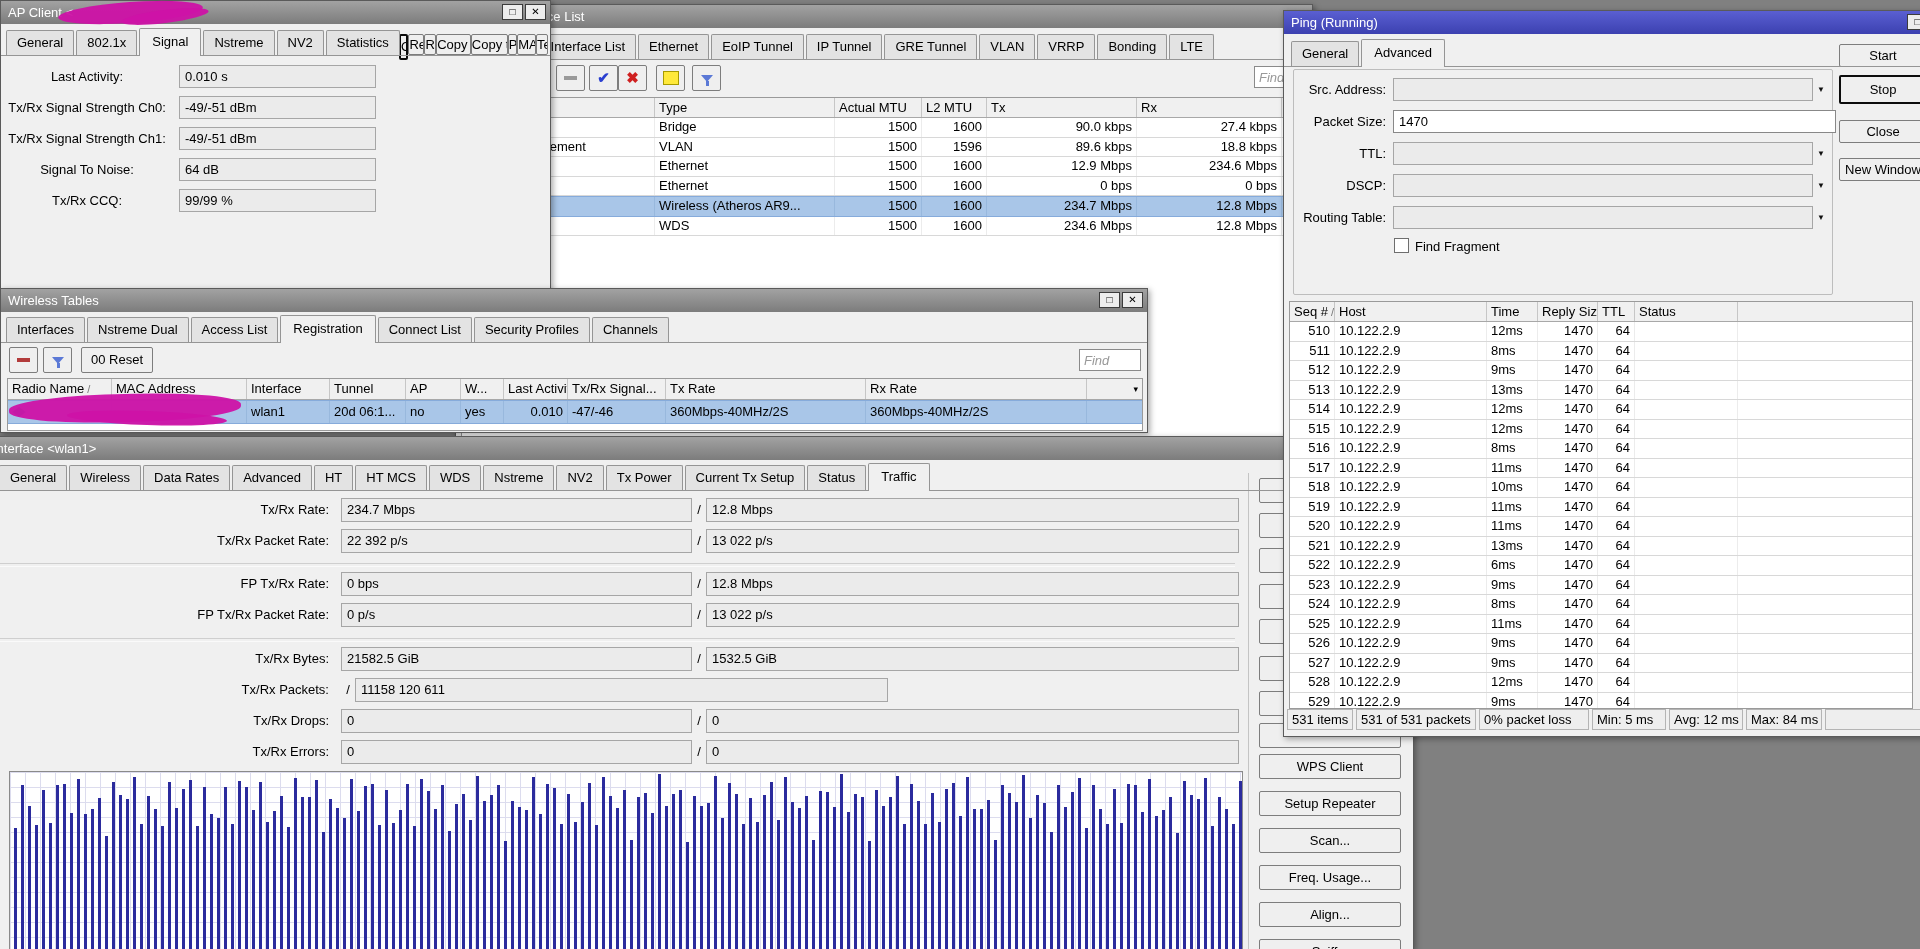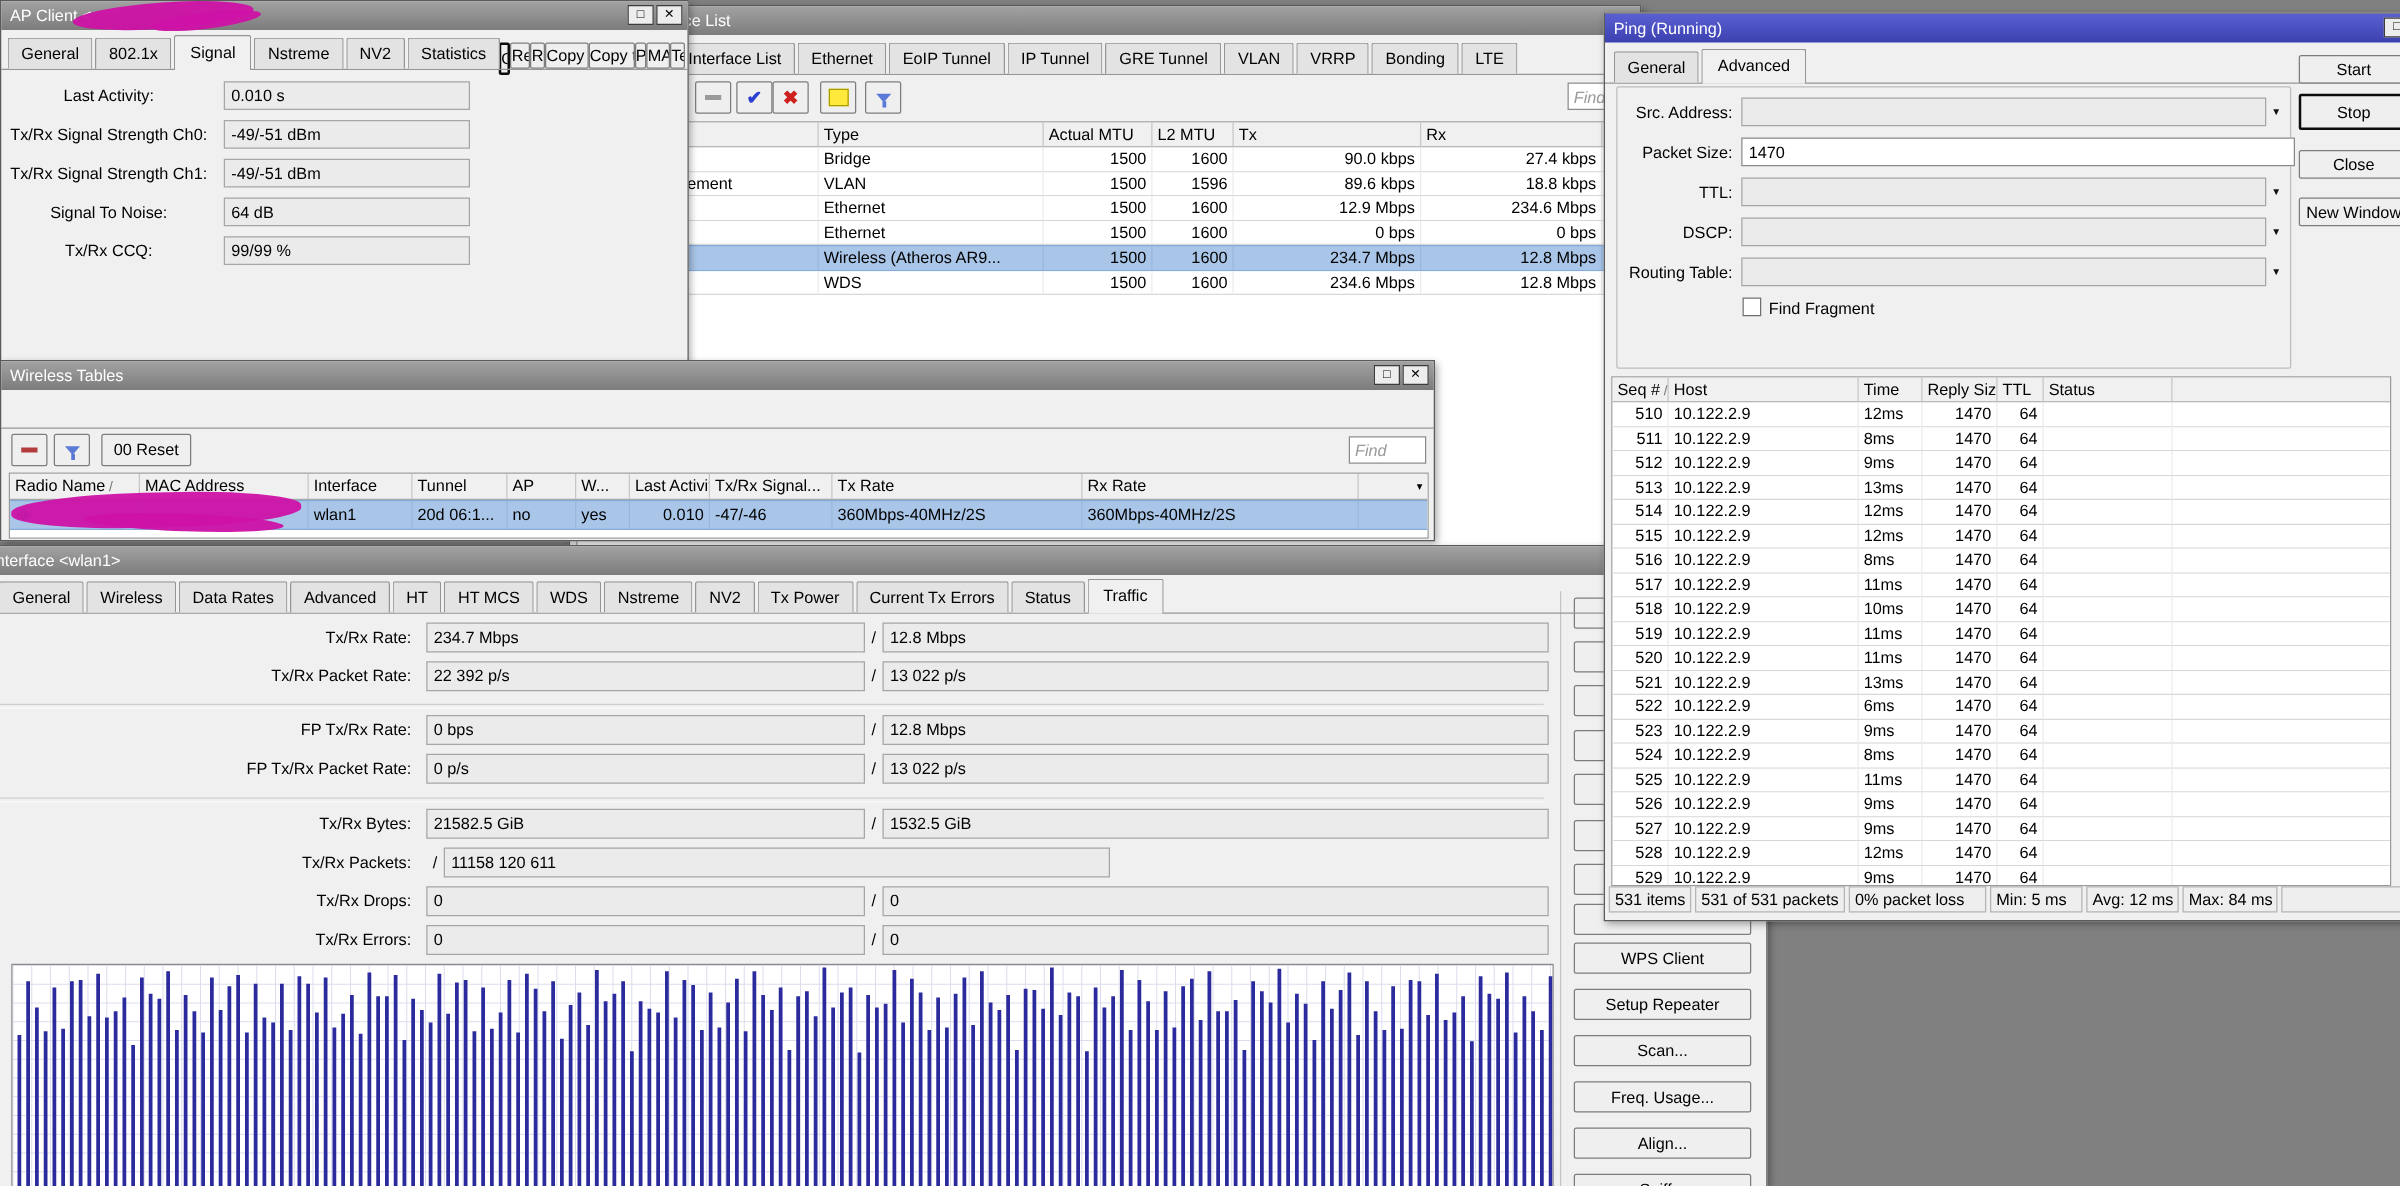--- a/index.html
+++ b/index.html
@@ -244,20 +244,30 @@
       <div class="btn">Telnet</div>
     </div>
 </div>
 
 <div class="win" style="left:0;top:288px;width:1148px;height:145px;z-index:3">
   <div class="tbar"><span>Wireless Tables</span></div>
   <div class="wctl" style="right:4px">
       <div class="wbtn">□</div>
       <div class="wbtn">✕</div>
     </div>
+  <div class="tabs" style="left:5px;top:26px">
+
+  <div class="tab">Interfaces</div>
+      <div class="tab">Nstreme Dual</div>
+      <div class="tab">Access List</div>
+      <div class="tab on">Registration</div>
+      <div class="tab">Connect List</div>
+      <div class="tab">Security Profiles</div>
+      <div class="tab">Channels</div>
+    </div>
   <div class="tabline" style="left:0;top:53px;width:1146px"></div>
   <div class="tbtn" style="position:absolute;left:8px;top:58px">
       <span class="mico"></span>
     </div>
   <div class="tbtn" style="position:absolute;left:42px;top:58px">
       <span class="fico"></span>
     </div>
   <div class="btn" style="position:absolute;left:80px;top:58px;width:72px;height:26px;line-height:24px">00 Reset</div>
   <div style="position:absolute;left:1078px;top:60px;width:62px"><input class="find" placeholder="Find" style=""></div>
   <div class="tblwrap" style="left:6px;top:89px;width:1136px;height:53px">
@@ -301,21 +311,21 @@
   <div class="tab">General</div>
       <div class="tab">Wireless</div>
       <div class="tab">Data Rates</div>
       <div class="tab">Advanced</div>
       <div class="tab">HT</div>
       <div class="tab">HT MCS</div>
       <div class="tab">WDS</div>
       <div class="tab">Nstreme</div>
       <div class="tab">NV2</div>
       <div class="tab">Tx Power</div>
-      <div class="tab">Current Tx Errors</div>
+      <div class="tab">Current Tx Setup</div>
       <div class="tab">Status</div>
       <div class="tab on">Traffic</div>
     </div>
   <div class="tabline" style="left:0;top:53px;width:1426px"></div>
   <div style="position:absolute;left:0;top:61px">
 
   <div class="wlrow">
         <div class="wllbl">Tx/Rx Rate:</div>
         <div class="ro wlbox1">234.7 Mbps</div>
         <div class="wlsl">/</div>

